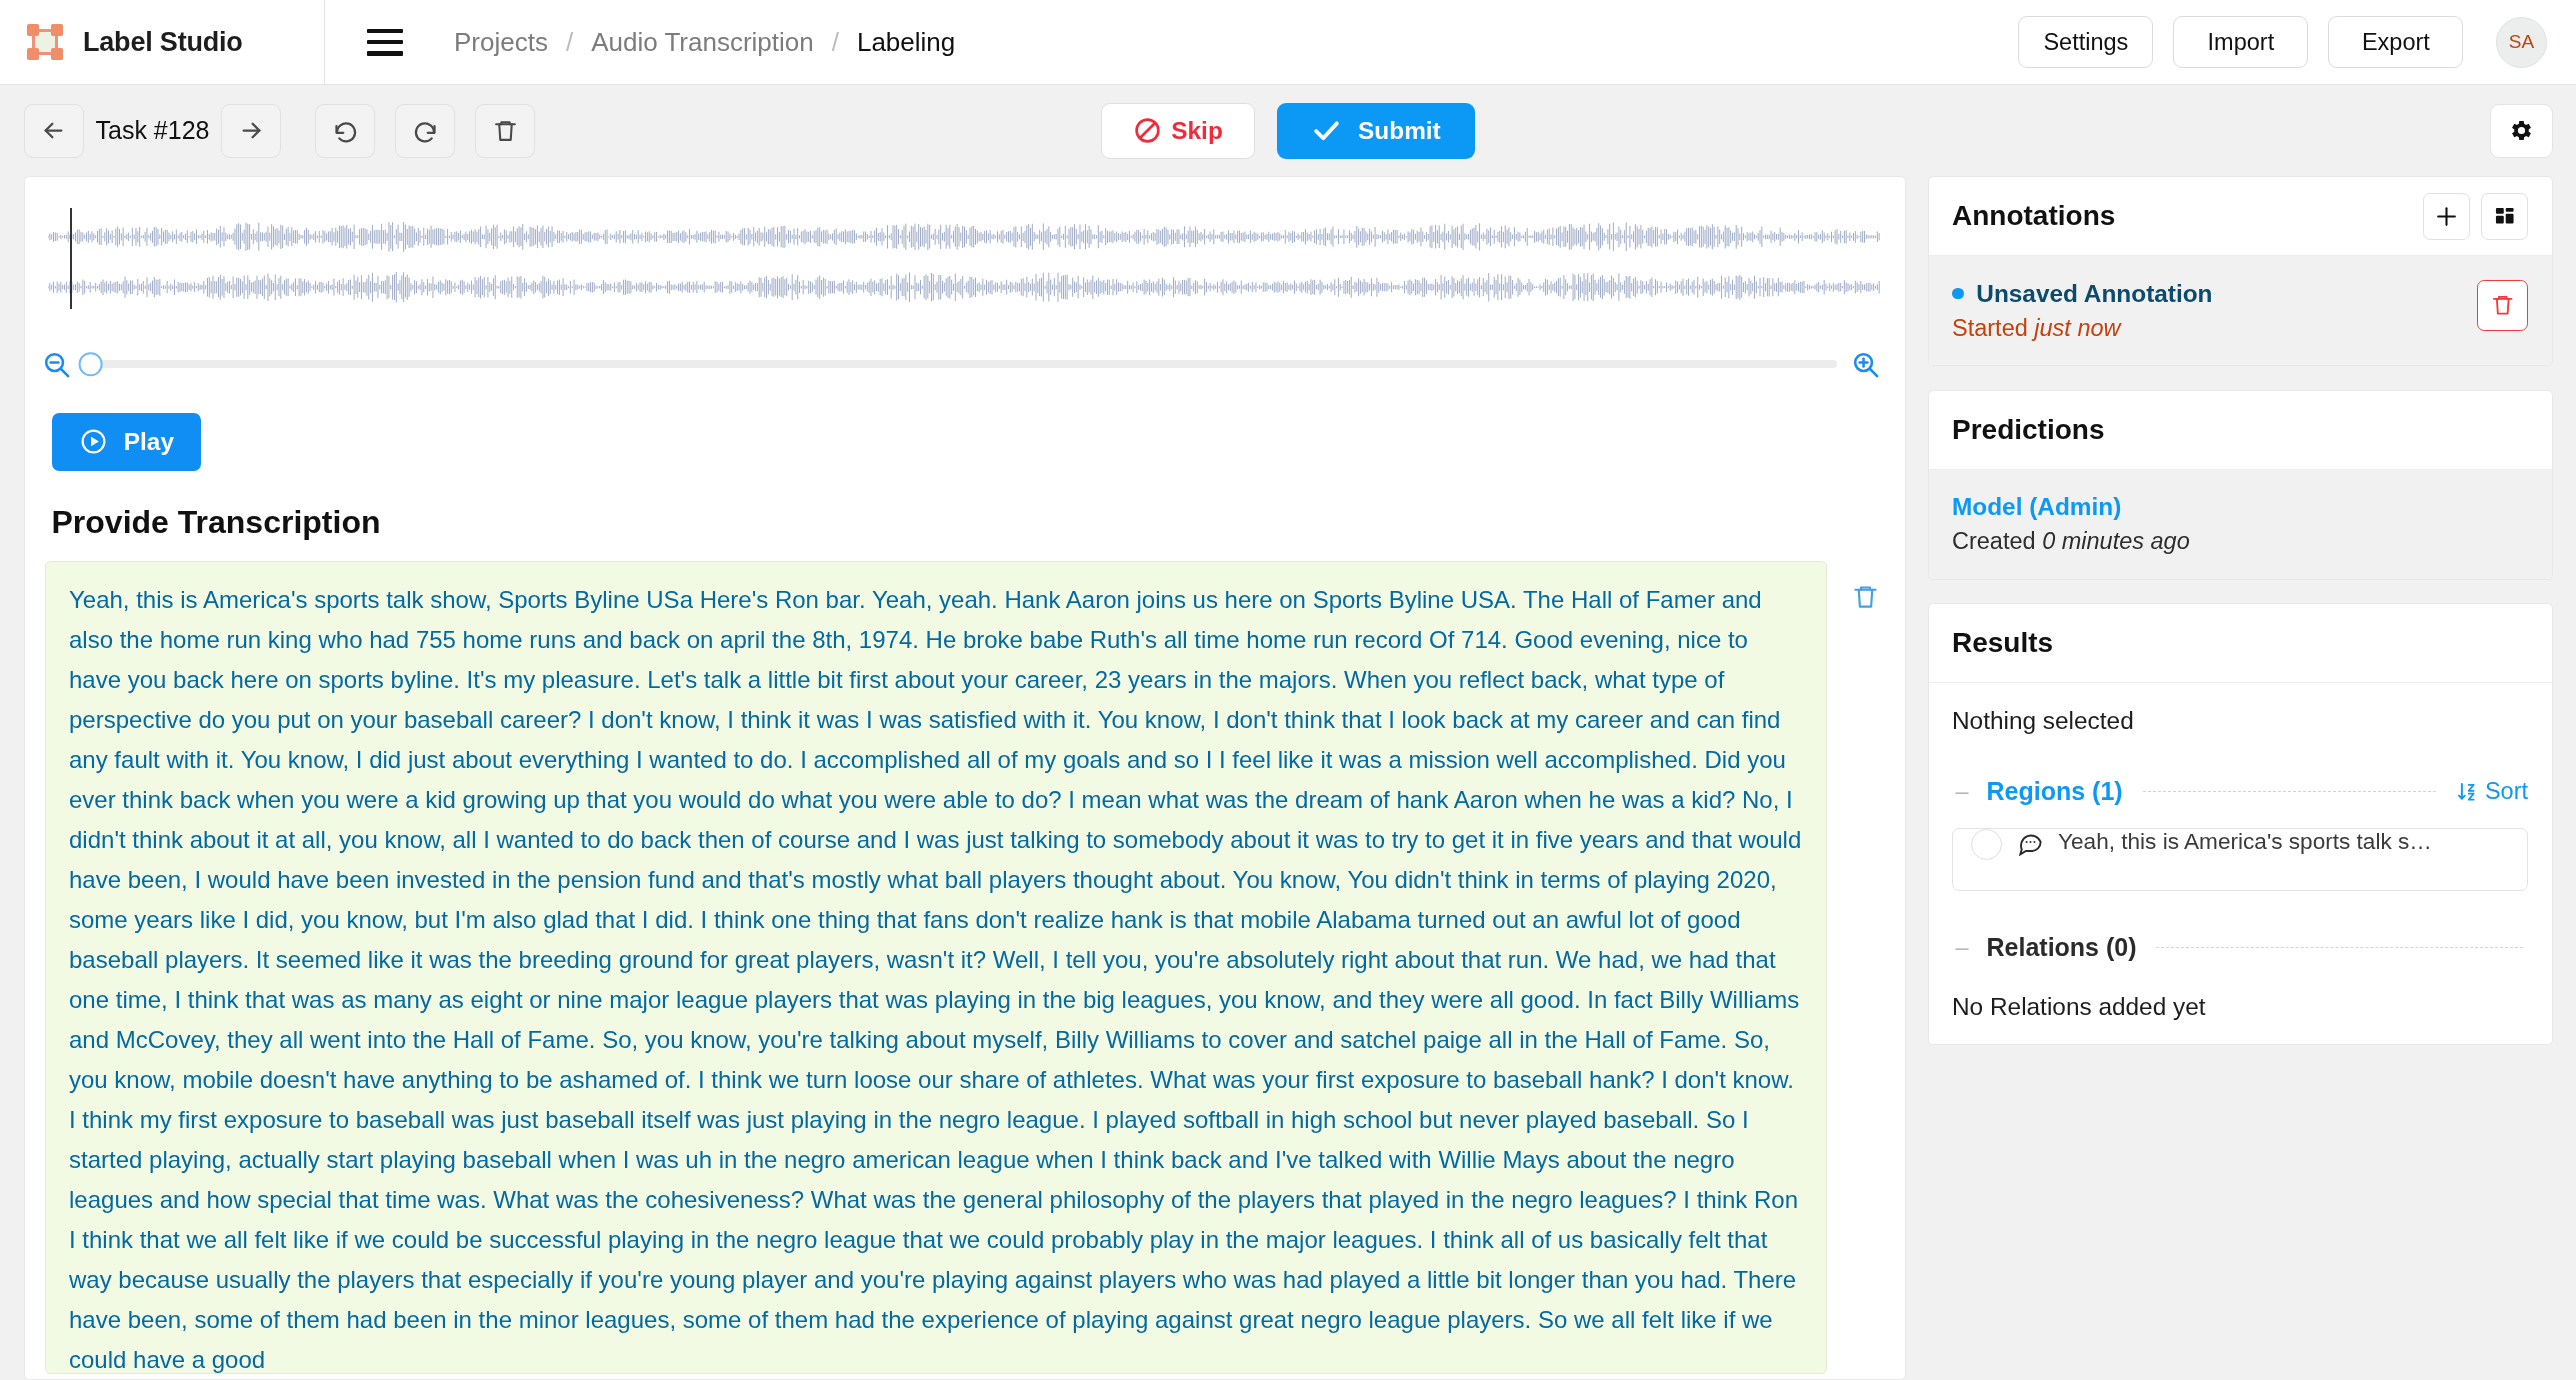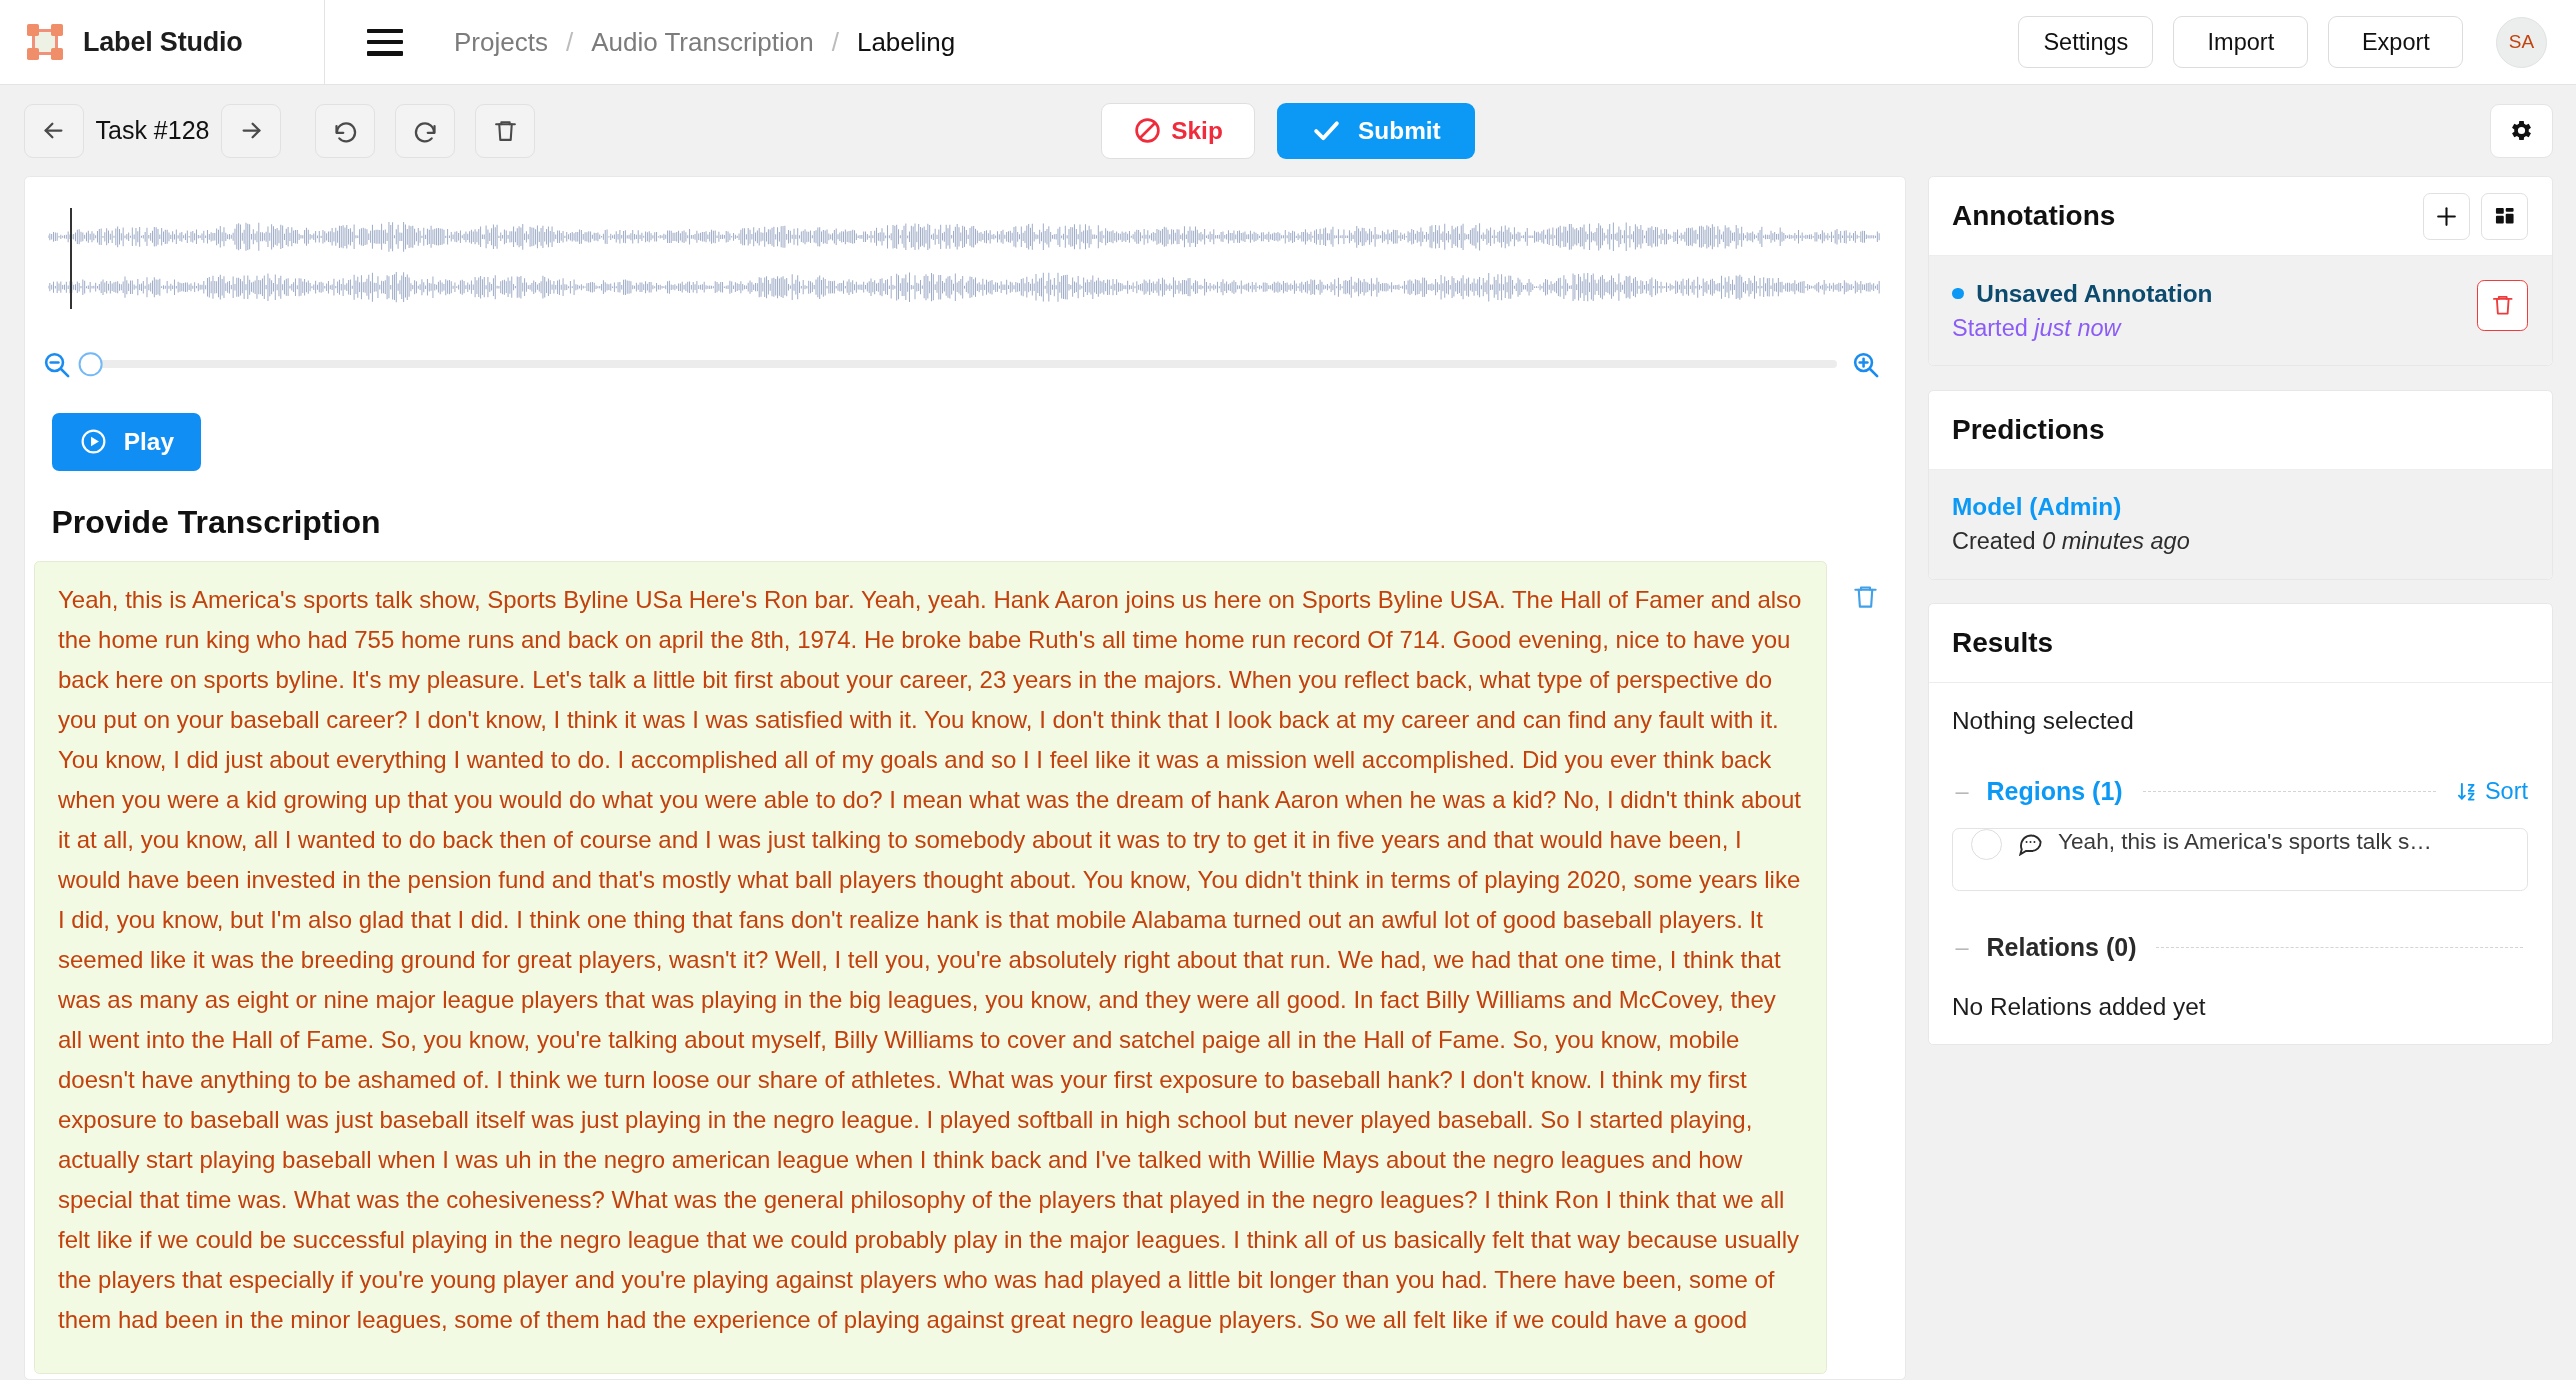--- a/index.html
+++ b/index.html
@@ -123,24 +123,24 @@
   .play-btn {
     margin: 33px 0 0 27px; height: 58px; padding: 0 27px; border: none; border-radius: 7.2px;
     background: #108ef4; color: #fff; font-size: 24.4px; font-weight: bold;
     display: inline-flex; align-items: center; gap: 16.3px; cursor: pointer; font-family: inherit;
   }
 
   .section-title { margin: 33px 0 0 27px; font-size: 32px; font-weight: bold; color: #111; }
 
   .transcript-row { display: flex; align-items: flex-start; padding: 20px 0 0 0; }
   .transcript-box {
-    flex: 1; margin-left: 9px;
+    flex: 1; margin-left: 20px;
     background: #f3fae4; border: 0.9px solid #e3ecd2; border-radius: 5.4px;
     padding: 18px 23.5px 22px 23.5px;
-    font-size: 24px; line-height: 40px; color: #c2410c;
+    font-size: 24px; line-height: 40px; color: #0369a1;
     height: 813px; overflow: hidden; text-align: left;
   }
   .transcript-del {
     width: 78px; display: flex; align-items: flex-start; justify-content: center;
     padding-top: 22px; cursor: pointer; color: #41a0e8;
   }
 
   
   .side { width: 625px; flex: 0 0 auto; display: flex; flex-direction: column; gap: 23.5px; }
   .card { background: #fff; border: 0.9px solid #e7e7e7; border-radius: 5.4px; overflow: hidden; }
@@ -154,21 +154,21 @@
     width: 47px; height: 47px; border: 0.9px solid #e0e0e0; border-radius: 7.2px; background: #fff;
     display: flex; align-items: center; justify-content: center; cursor: pointer;
   }
   .card-body { padding: 23.5px; background: #f1f1f1; }
   .card-body.white { background: #fff; }
 
   .ann-row { display: flex; align-items: flex-start; }
   .ann-info { flex: 1; }
   .ann-title { display: flex; align-items: center; gap: 12.6px; font-size: 24.4px; font-weight: bold; color: #0c4a6e; cursor: pointer; }
   .bullet { width: 11.7px; height: 11.7px; border-radius: 50%; background: #0b99f5; flex: 0 0 auto; }
-  .ann-sub { font-size: 23.5px; color: #8b5cf6; margin-top: 7.2px; }
+  .ann-sub { font-size: 23.5px; color: #c2410c; margin-top: 7.2px; }
   .ann-sub i { font-style: italic; }
   .del-btn {
     width: 51px; height: 51px; border: 0.9px solid #ef3b3b; border-radius: 7.2px; background: #fff;
     display: flex; align-items: center; justify-content: center; cursor: pointer;
   }
 
   .pred-title { font-size: 24.4px; font-weight: bold; color: #0b99f5; cursor: pointer; }
   .pred-sub { font-size: 23.5px; color: #2d2d2d; margin-top: 7.2px; }
   .pred-sub i { font-style: italic; }
 

